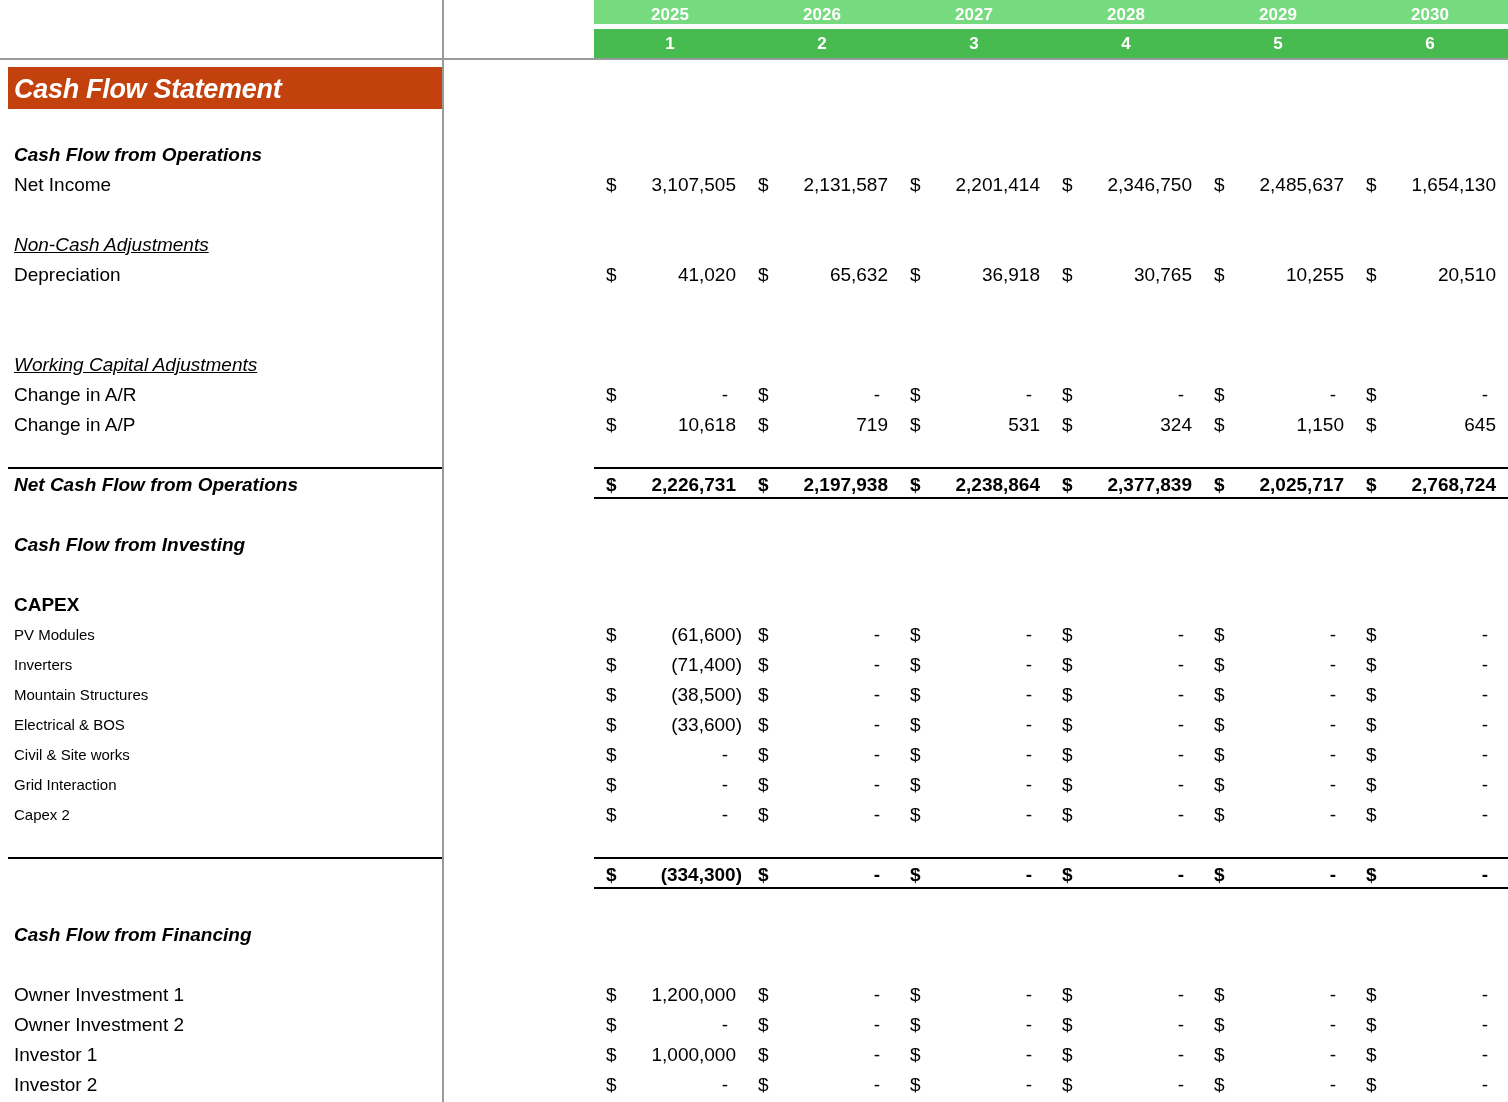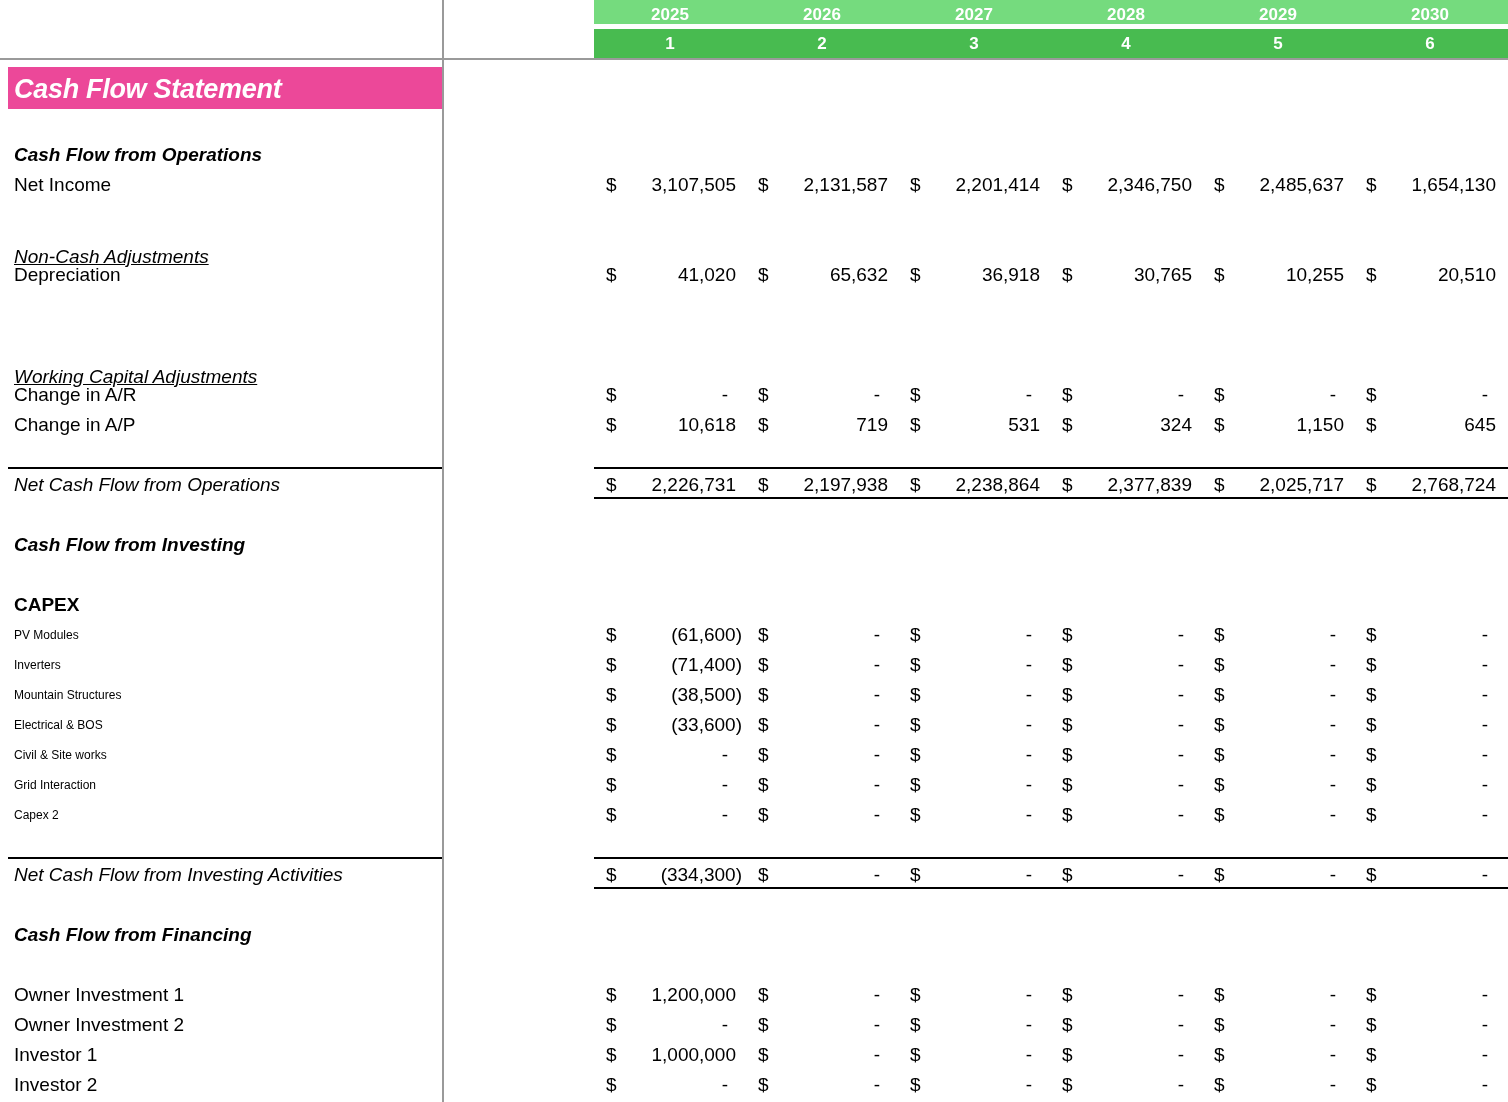--- a/index.html
+++ b/index.html
@@ -3,35 +3,35 @@
 <meta charset="utf-8">
 <style>
   html, body { margin:0; padding:0; background:#ffffff; }
   body { width:1508px; height:1102px; position:relative; overflow:hidden;
          font-family:"Liberation Sans", "DejaVu Sans", sans-serif; color:#000; }
   .vline { position:absolute; left:442px; top:0; width:2px; height:1102px; background:#9a9a9a; }
   .hline { position:absolute; left:0; top:58px; width:1508px; height:2px; background:#9a9a9a; }
   .hdr-years { position:absolute; left:594px; top:0; width:914px; height:24px; background:#75db7e; display:flex; }
   .hdr-periods { position:absolute; left:594px; top:29px; width:914px; height:29px; background:#48bb50; display:flex; }
   .hdr-cell { width:152px; text-align:center; color:#fff; font-weight:bold; font-size:17px; line-height:29px; }
-  .title-banner { position:absolute; left:8px; top:67px; width:434px; height:42px; background:#ec4899; }
+  .title-banner { position:absolute; left:8px; top:67px; width:434px; height:42px; background:#c2410c; }
   .title-banner span { position:absolute; left:6px; top:0; line-height:44px; font-size:27px; font-weight:bold; font-style:italic; color:#fff; letter-spacing:-0.3px; }
   .row { position:absolute; left:0; width:1204px; height:30px; }
   .label { position:absolute; left:14px; top:0; line-height:30px; font-size:19px; white-space:nowrap; }
-  .label.small { font-size:12px; }
+  .label.small { font-size:15px; }
   .label.bi { font-weight:bold; font-style:italic; }
   .label.b { font-weight:bold; }
-  .label.iu { font-style:italic; text-decoration:underline;margin-top:12px; }
+  .label.iu { font-style:italic; text-decoration:underline; }
   .cells { position:absolute; left:594px; top:0; width:914px; height:30px; display:flex; }
   .cell { width:152px; position:relative; height:30px; font-size:19px; line-height:30px; }
   .cell .cur { position:absolute; left:12px; top:0; }
   .cell .amt { position:absolute; right:10px; top:0; white-space:nowrap; }
   .cell .amt.dash { right:18px; }
   .cell .amt.neg { right:4px; }
-  .total .label, .total .cell { font-weight:normal; }
+  .total .label, .total .cell { font-weight:bold; }
   .rule { position:absolute; height:2px; background:#000; }
 </style>
 </head>
 <body>
 
 <div class="hline"></div>
 <div class="vline"></div>
 
 <div class="hdr-years">
   <div class="hdr-cell">2025</div>
@@ -427,21 +427,20 @@
       <div class="cell">
         <span class="cur">$</span>
         <span class="amt dash">-</span>
       </div>
     </div>
 </div>
 
 <div class="rule" style="left:8px; top:857px; width:434px;"></div>
 <div class="rule" style="left:594px; top:857px; width:914px;"></div>
 <div class="row total" style="top:860px">
-  <div class="label bi">Net Cash Flow from Investing Activities</div>
   <div class="cells">
       <div class="cell">
         <span class="cur">$</span>
         <span class="amt neg">(334,300)</span>
       </div>
       <div class="cell">
         <span class="cur">$</span>
         <span class="amt dash">-</span>
       </div>
       <div class="cell">

